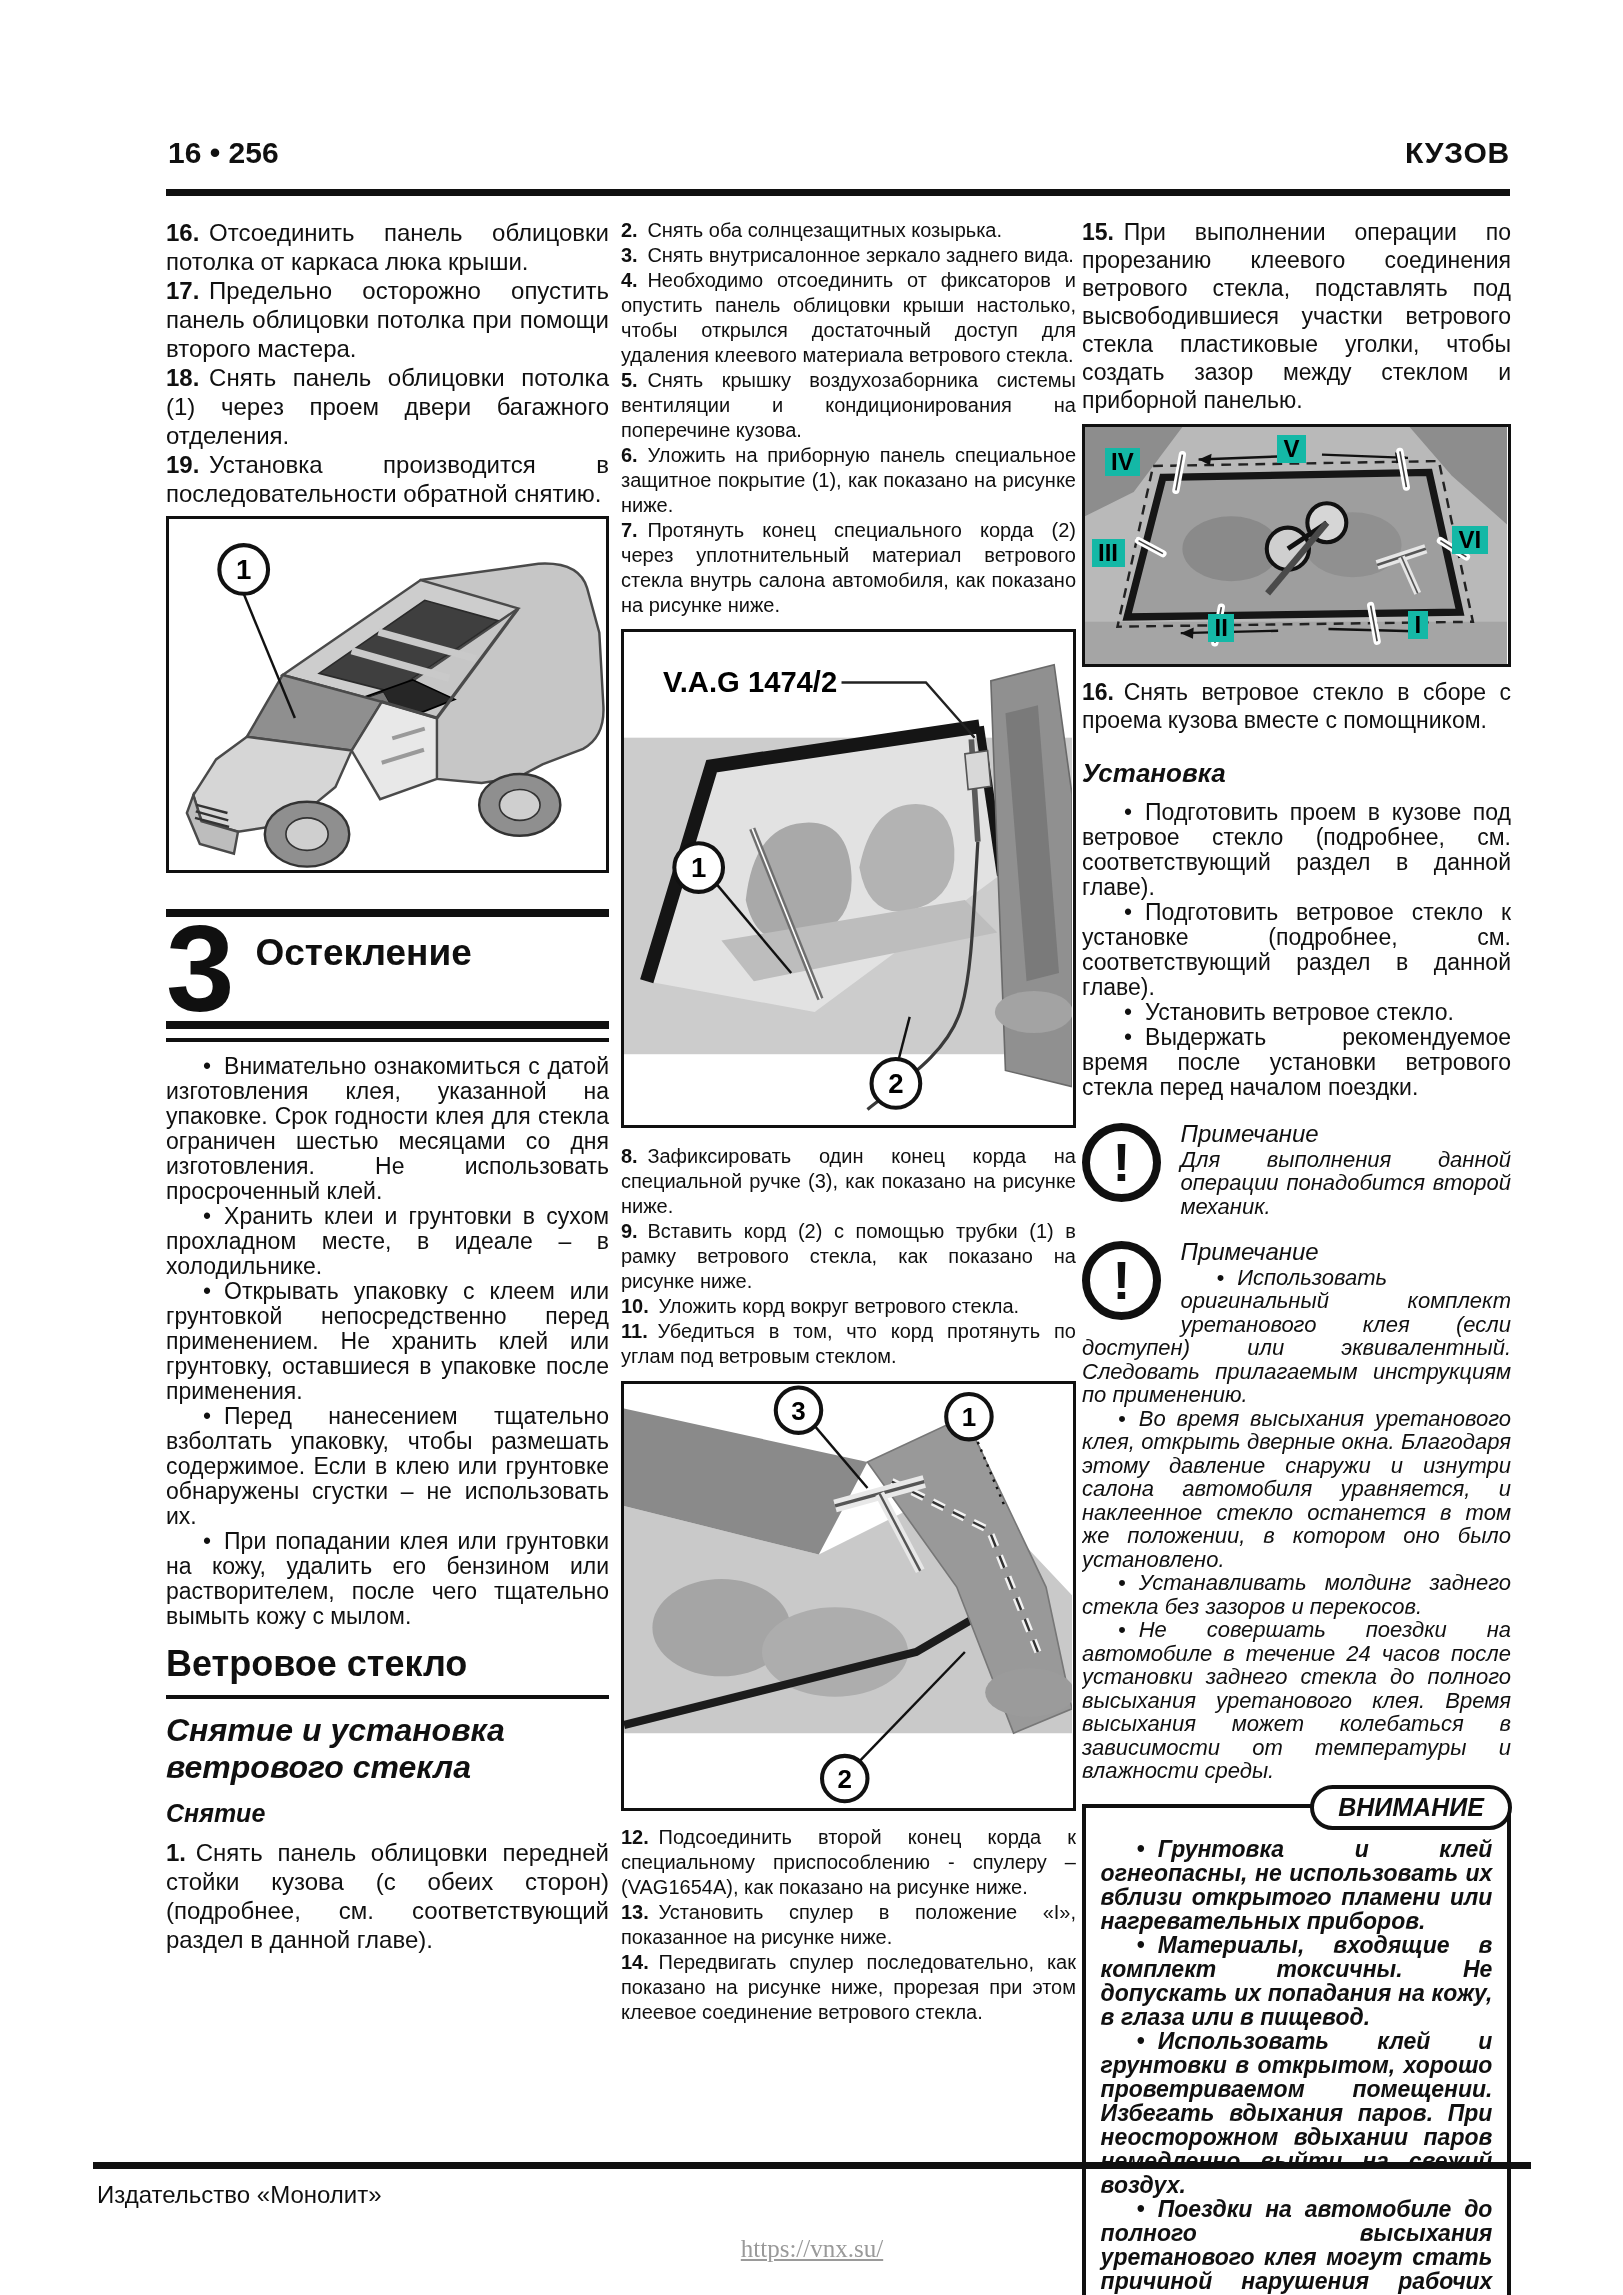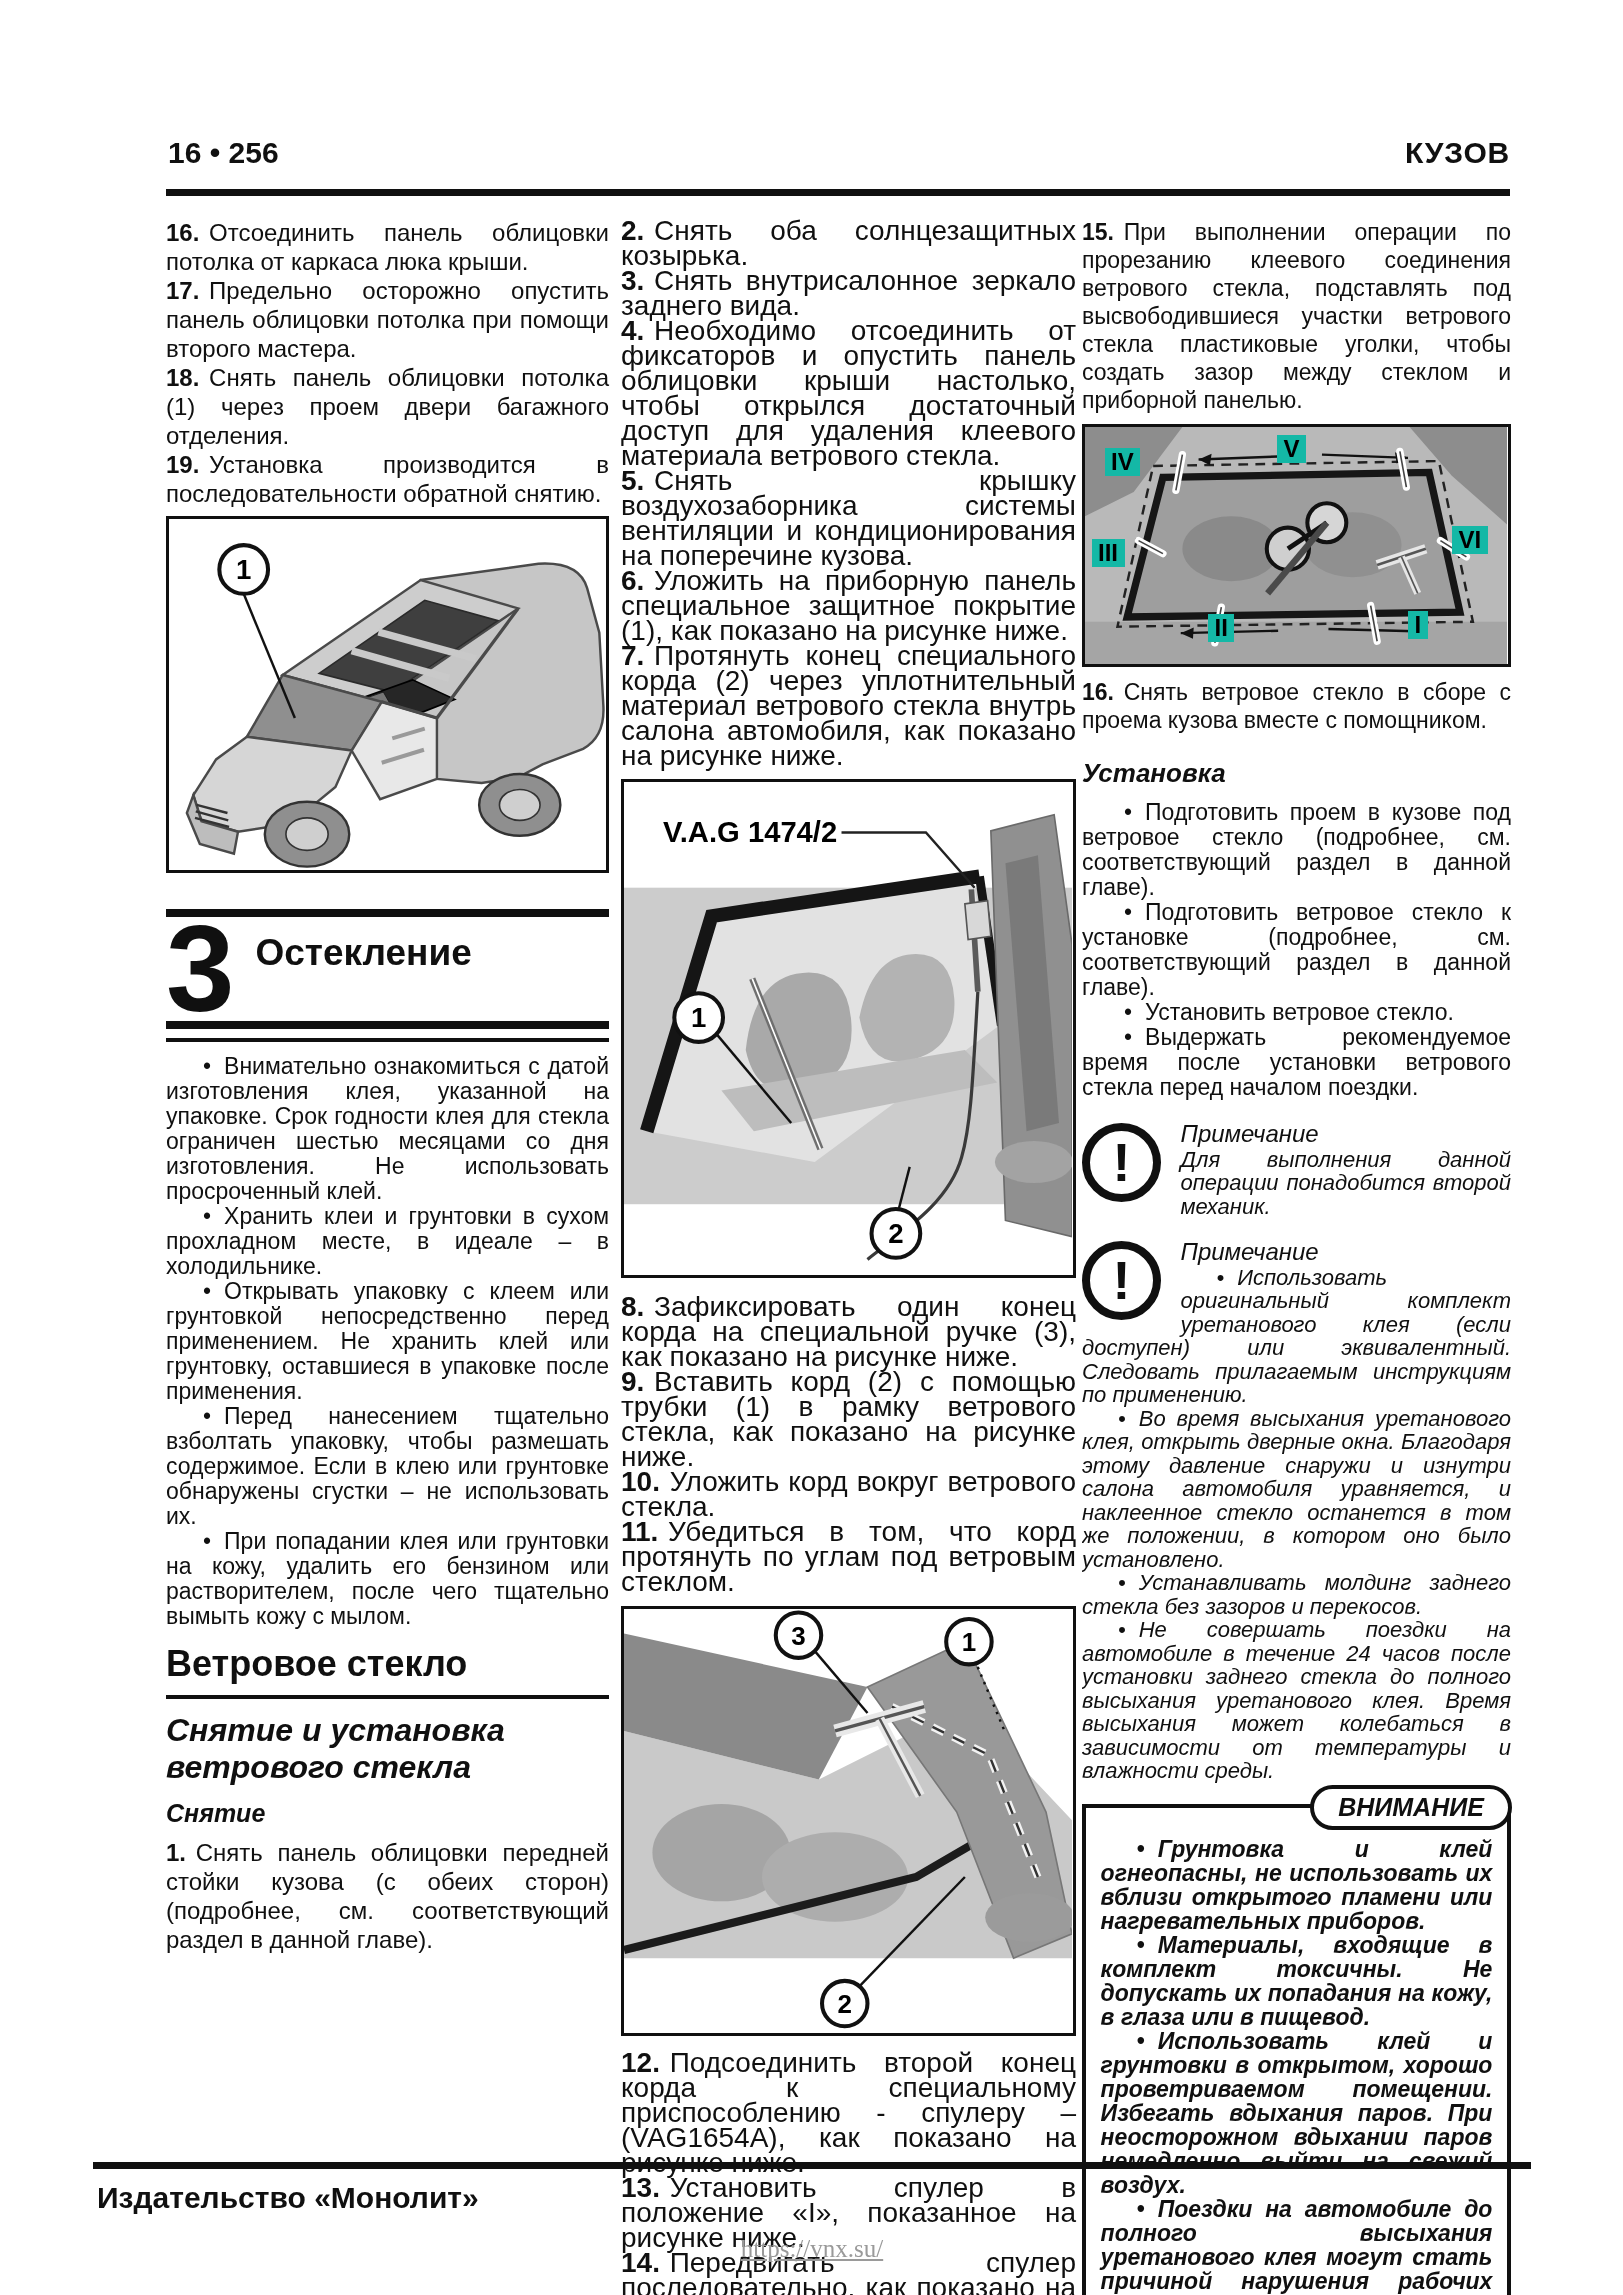--- a/index.html
+++ b/index.html
@@ -11,21 +11,21 @@
   .hdr-chap{position:absolute;right:114px;top:136px;font-size:30px;font-weight:bold;letter-spacing:0.8px;}
   .hdr-rule{position:absolute;left:166px;right:114px;top:189px;height:7.3px;background:#101010;}
   
   .col{position:absolute;top:218px;}
   #col-left{left:166px;width:443px;}
   #col-mid{left:621px;width:455px;}
   #col-right{left:1082px;width:429px;}
   
   .it{font-size:24px;line-height:29px;text-align:justify;}
   .it .n{margin-right:9.7px;}
-  #col-mid .it{font-size:28px;line-height:25px;}
+  #col-mid .it{font-size:20px;line-height:25px;}
   #col-right .it{font-size:23px;line-height:28px;}
   
   .fig{box-sizing:border-box;border:3.2px solid #101010;background:#fff;position:relative;}
   .fig svg{display:block;}
   #fig-car{margin:8px 0 11.4px 0;}
   #fig-vag{margin:11.4px 0 0 0;}
   #fig-corner{margin:11.4px 0 0 0;}
   #fig-roman{margin:9.7px 0 11.4px 0;}
   .rn{position:absolute;background:#14b8a6;color:#000;font-weight:bold;font-size:24px;
       line-height:28px;padding:0 6.5px;}
@@ -57,21 +57,21 @@
   .note-title{font-style:italic;font-size:24px;line-height:28px;}
   .note-text,.nb{font-style:italic;font-size:22px;line-height:23.5px;text-align:justify;}
   .nb{text-indent:36px;}
   
   .warn{position:relative;border:4.9px solid #101010;margin-top:21px;padding:29px 14.6px 16px 14.6px;}
   .warn-label{position:absolute;top:-23px;right:-4.9px;background:#fff;border:4px solid #101010;
               border-radius:23px;padding:0 24px;font-weight:bold;font-style:italic;font-size:25px;line-height:37px;}
   .wb{font-weight:bold;font-style:italic;font-size:23px;line-height:24px;text-align:justify;text-indent:36px;}
   
   .ftr-rule{position:absolute;left:93px;right:93px;top:2162px;height:6.5px;background:#101010;}
-  .ftr-pub{position:absolute;left:97px;top:2181px;font-size:30px;font-weight:bold;}
+  .ftr-pub{position:absolute;left:97px;top:2181px;font-size:24px;}
   .ftr-url{position:absolute;left:0;right:0;top:2235px;text-align:center;}
   .ftr-url a{font-family:"Liberation Serif",serif;font-size:25px;color:#9a9a9a;text-decoration:underline;}
   svg text{font-family:"Liberation Sans",sans-serif;}
 </style>
 </head>
 <body>
 
 <div id="page">
 
   <div class="hdr-num">16 • 256</div>

